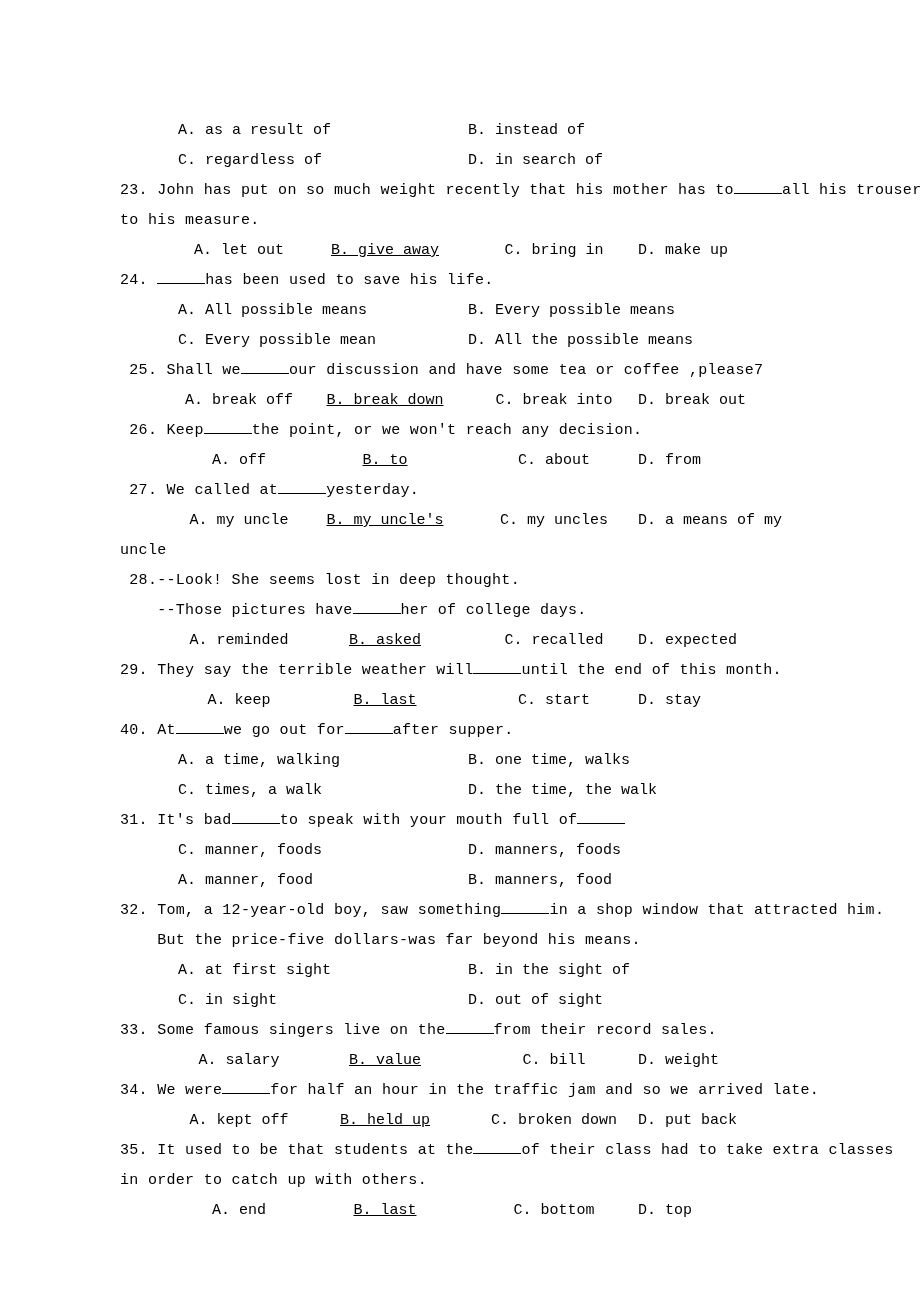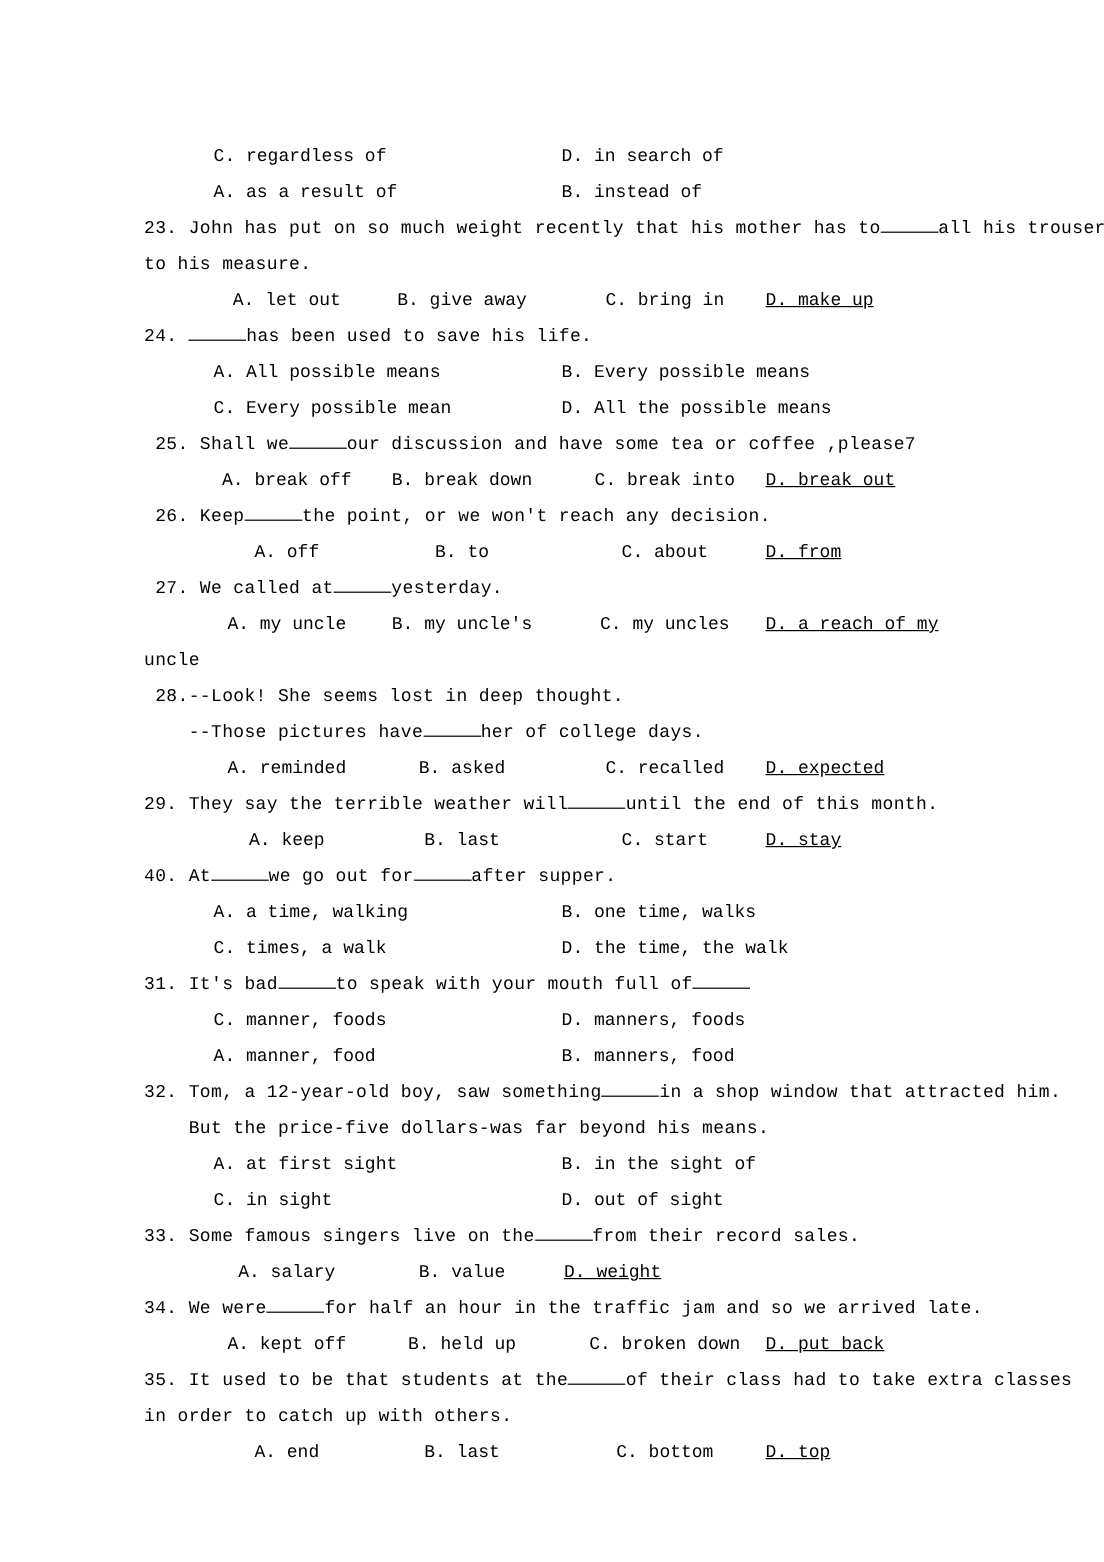--- a/index.html
+++ b/index.html
@@ -30,42 +30,42 @@
   }
   .opt-row {
     display: flex;
     padding-left: 58px;
     text-align: center;
   }
   .opt-row .col {
     flex: 0 0 auto;
   }
   .colA { width: 122px; }
-  .colB { width: 170px; }
+  .colB { width: 170px; text-decoration: underline; }
   .colC { width: 168px; }
-  .colD { width: auto; text-decoration: underline; }
+  .colD { width: auto; }
   .opt-row-2 {
     display: flex;
     padding-left: 58px;
   }
   .opt-row-2 .colL { width: 290px; }
   .opt-row-2 .colR { width: auto; }
 </style>
 </head>
 <body>
 
 <div class="page">
 
   <div class="opt-row-2">
+    <span class="colL">A. as a result of</span>
+    <span class="colR">B. instead of</span>
+  </div>
+  <div class="opt-row-2">
     <span class="colL">C. regardless of</span>
     <span class="colR">D. in search of</span>
-  </div>
-  <div class="opt-row-2">
-    <span class="colL">A. as a result of</span>
-    <span class="colR">B. instead of</span>
   </div>
 
   <div class="line"><span>23. John has put on so much weight recently that his mother has to</span><span class="blank"></span><span>all his trousers</span></div>
   <div class="line">to his measure.</div>
   <div class="opt-row">
     <span class="col colA">A. let out</span>
     <span class="col colB">B. give away</span>
     <span class="col colC">C. bring in</span>
     <span class="col colD">D. make up</span>
   </div>
@@ -94,21 +94,21 @@
     <span class="col colB">B. to</span>
     <span class="col colC">C. about</span>
     <span class="col colD">D. from</span>
   </div>
 
   <div class="line"><span> 27. We called at</span><span class="blank"></span><span>yesterday.</span></div>
   <div class="opt-row">
     <span class="col colA">A. my uncle</span>
     <span class="col colB">B. my uncle's</span>
     <span class="col colC">C. my uncles</span>
-    <span class="col colD">D.  a reach of my</span>
+    <span class="col colD">D.  a means of my</span>
   </div>
   <div class="line">uncle</div>
 
   <div class="line"> 28.--Look! She seems lost in deep thought.</div>
   <div class="line"><span>    --Those pictures have</span><span class="blank"></span><span>her of college days.</span></div>
   <div class="opt-row">
     <span class="col colA">A. reminded</span>
     <span class="col colB">B. asked</span>
     <span class="col colC">C. recalled</span>
     <span class="col colD">D. expected</span>
@@ -150,20 +150,21 @@
   </div>
   <div class="opt-row-2">
     <span class="colL">C. in sight</span>
     <span class="colR">D. out of sight</span>
   </div>
 
   <div class="line"><span>33. Some famous singers live on the</span><span class="blank"></span><span>from their record sales.</span></div>
   <div class="opt-row">
     <span class="col colA">A. salary</span>
     <span class="col colB">B. value</span>
+    <span class="col colC">C. bill</span>
     <span class="col colD">D. weight</span>
   </div>
 
   <div class="line"><span>34. We were</span><span class="blank"></span><span>for half an hour in the traffic jam and so we arrived late.</span></div>
   <div class="opt-row">
     <span class="col colA">A. kept off</span>
     <span class="col colB">B. held up</span>
     <span class="col colC">C. broken down</span>
     <span class="col colD">D. put back</span>
   </div>

